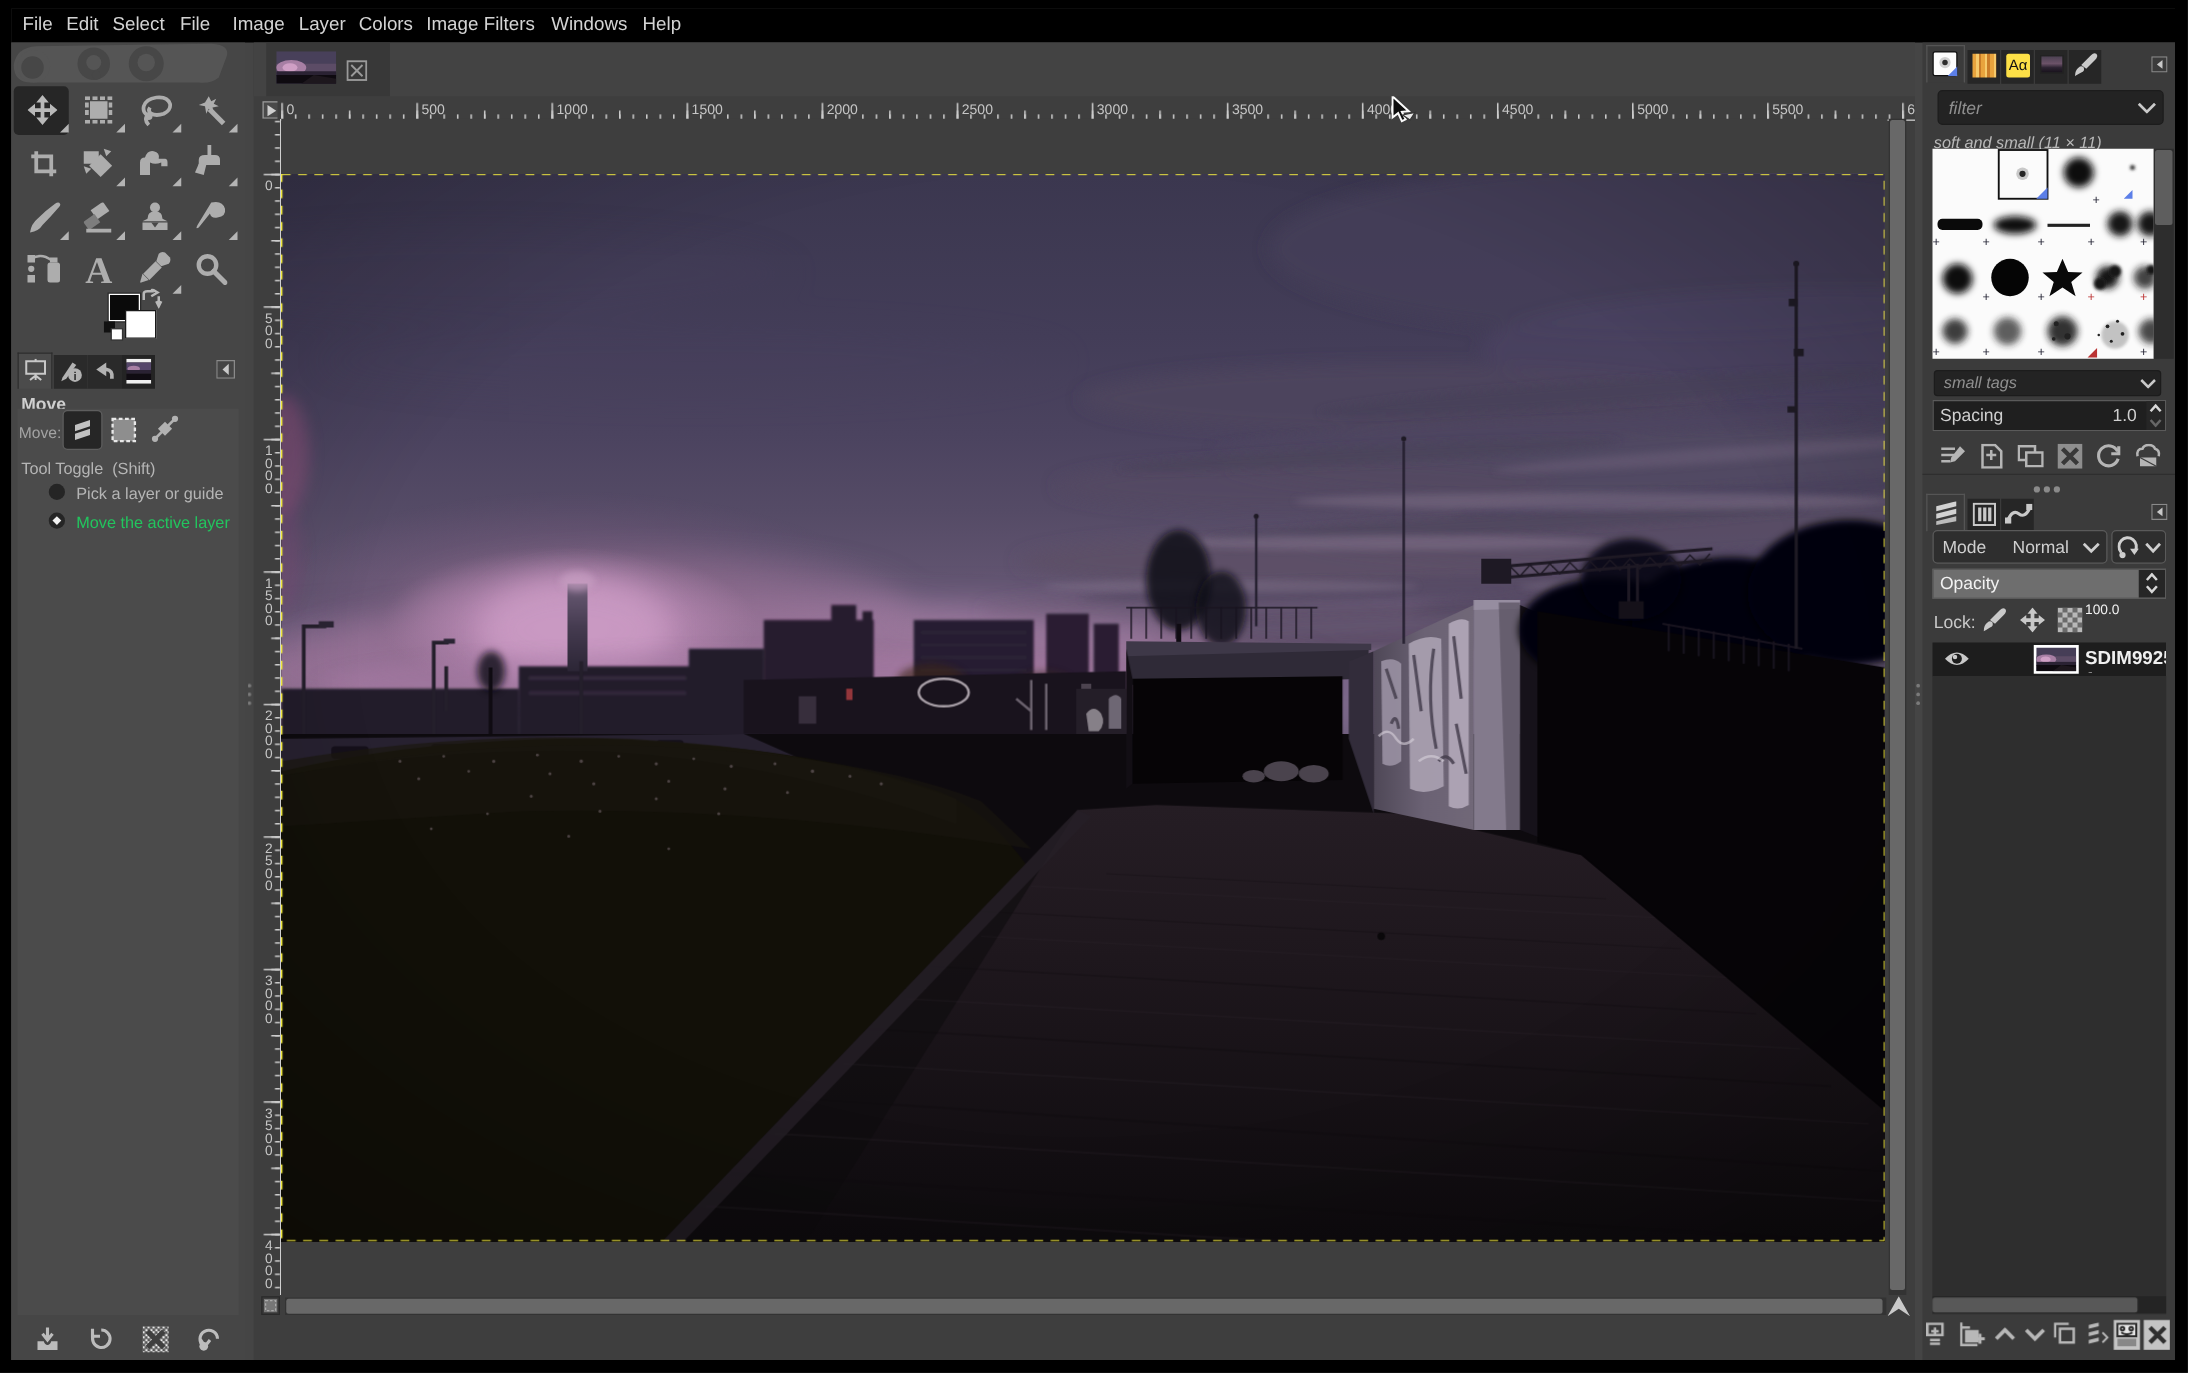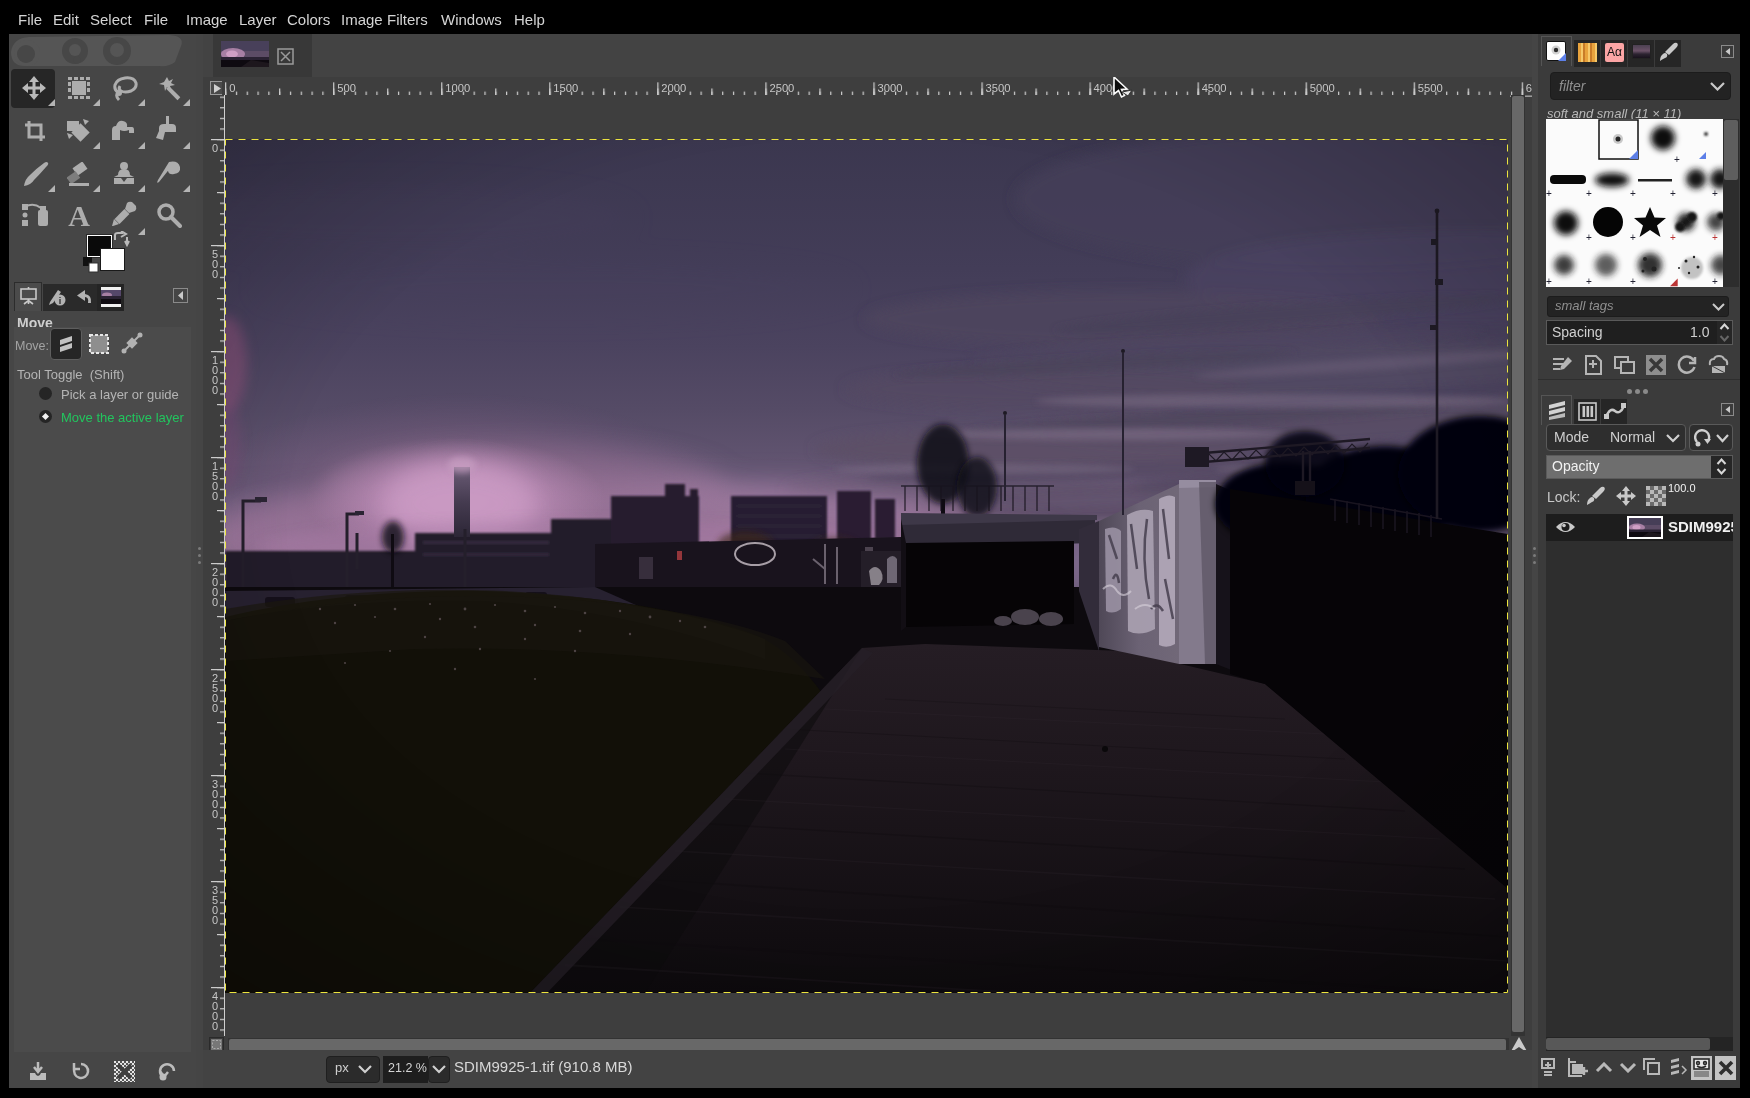--- a/index.html
+++ b/index.html
@@ -751,34 +751,20 @@
     <div class="abs" style="left:6px;top:1003px;width:15px;height:15px;background:#3a3a3a;border:1px solid #2a2a2a"></div>
     <svg class="abs" style="left:8px;top:1005px" width="11" height="11" viewBox="0 0 11 11">
         <rect width="11" height="11" fill="#777"></rect>
         <rect x="1.5" y="1.5" width="8" height="8" fill="none" stroke="#aaa" stroke-dasharray="2 1.5"></rect>
       </svg>
 
     <svg class="abs" style="left:1307px;top:1003px" width="18" height="16" viewBox="0 0 18 16">
         <path d="M9 0 L18 16 L9 10 L0 16 Z" fill="#c9c9c9"></path>
       </svg>
 
-    <div id="statusbar">
-      <div class="abs" style="left:123px;top:6px;width:54px;height:27px;background:#2b2b2b;border:1px solid #1f1f1f;border-radius:4px"></div>
-      <div class="abs" style="left:132px;top:10px;font-size:13px;color:#cfcfcf">px</div>
-      <svg class="abs" style="left:155px;top:15px" width="14" height="9" viewBox="0 0 14 9">
-          <path d="M1 1 L7 7 L13 1" stroke="#cfcfcf" stroke-width="2.2" fill="none"></path>
-        </svg>
-      <div class="abs" style="left:180px;top:6px;width:45px;height:27px;background:#1e1e1e"></div>
-      <div class="abs" style="left:185px;top:11px;font-size:12.5px;color:#d4d4d4">21.2 %</div>
-      <div class="abs" style="left:225px;top:6px;width:22px;height:27px;background:#2b2b2b;border:1px solid #1f1f1f;border-radius:4px"></div>
-      <svg class="abs" style="left:229px;top:15px" width="14" height="9" viewBox="0 0 14 9">
-          <path d="M1 1 L7 7 L13 1" stroke="#cfcfcf" stroke-width="2.2" fill="none"></path>
-        </svg>
-      <div class="abs" style="left:251px;top:8px;font-size:15px;color:#d8d8d8">SDIM9925-1.tif (910.8 MB)</div>
-    </div>
 
     <svg class="abs" style="left:910px;top:43px" width="22" height="24" viewBox="0 0 22 24">
         <path d="M1 0 L1 17 L5.5 13.5 L8.5 20 L11.5 18.5 L8.5 12.5 L14 12 Z" fill="#0d0d0d" stroke="#fbfbfb" stroke-width="1.6"></path>
         <path d="M9 15 L19 13 L15 19 Z" fill="#e8e8e8" stroke="#333" stroke-width="1"></path>
       </svg>
   </div>
 
   <div class="abs" style="left:189px;top:540px;width:3px;height:3px;border-radius:50%;background:#7a7a7a"></div>
   <div class="abs" style="left:189px;top:547px;width:3px;height:3px;border-radius:50%;background:#7a7a7a"></div>
   <div class="abs" style="left:189px;top:554px;width:3px;height:3px;border-radius:50%;background:#7a7a7a"></div>
@@ -790,21 +776,21 @@
     <div class="abs" style="left:3px;top:2px;width:31px;height:30px;background:#3b3b3b;border:1px solid #555;border-bottom:none"></div>
     <div class="abs" style="left:8px;top:7px;width:20px;height:20px;background:#fdfdfd;border:1px solid #111;border-radius:2px"></div>
     <svg class="abs" style="left:8px;top:7px" width="20" height="20" viewBox="0 0 20 20">
         <circle cx="10" cy="9" r="2.2" fill="#222"></circle>
         <circle cx="10" cy="9" r="4.5" fill="#555" opacity="0.25"></circle>
         <path d="M20 12 L20 20 L12 20 Z" fill="#5c7fe8"></path>
       </svg>
     <div class="rtab" style="left:36px;top:6px"></div>
     <div class="abs" style="left:40px;top:9px;width:19px;height:19px;background:repeating-linear-gradient(90deg,#e8a33d 0 3px,#f6c96a 3px 5px,#c97c28 5px 7px)"></div>
     <div class="rtab" style="left:63px;top:6px"></div>
-    <div class="abs" style="left:67px;top:9px;width:19px;height:19px;background:#fca5a5;border-radius:2px;color:#111;font-size:12px;text-align:center;line-height:19px">Aα</div>
+    <div class="abs" style="left:67px;top:9px;width:19px;height:19px;background:#fde047;border-radius:2px;color:#111;font-size:12px;text-align:center;line-height:19px">Aα</div>
     <div class="rtab" style="left:90px;top:6px"></div>
     <div class="abs" style="left:94px;top:10px;width:19px;height:15px;background:linear-gradient(180deg,#4c4152 0%,#6b5268 45%,#2c2331 70%,#18121c 100%);border:1px solid #222"></div>
     <div class="rtab" style="left:117px;top:6px"></div>
     <svg class="abs" style="left:121px;top:8px" width="20" height="20" viewBox="0 0 20 20">
         <path d="M18 1 Q20 3 17 6 L10 13 L6 10 L14 2 Q16 0 18 1 Z" fill="#c9c9c9"></path>
         <path d="M8 12 Q9 15 6 16 Q2 18 1 19 Q1 14 4 12 Q6 10 8 12 Z" fill="#c9c9c9"></path>
       </svg>
     <svg class="abs" style="left:183px;top:11px" width="13" height="13" viewBox="0 0 13 13">
         <rect x="0.5" y="0.5" width="12" height="12" fill="#3b3b3b" stroke="#8a8a8a"></rect>
         <path d="M9 3 L4.5 6.5 L9 10 Z" fill="#c9c9c9"></path>

